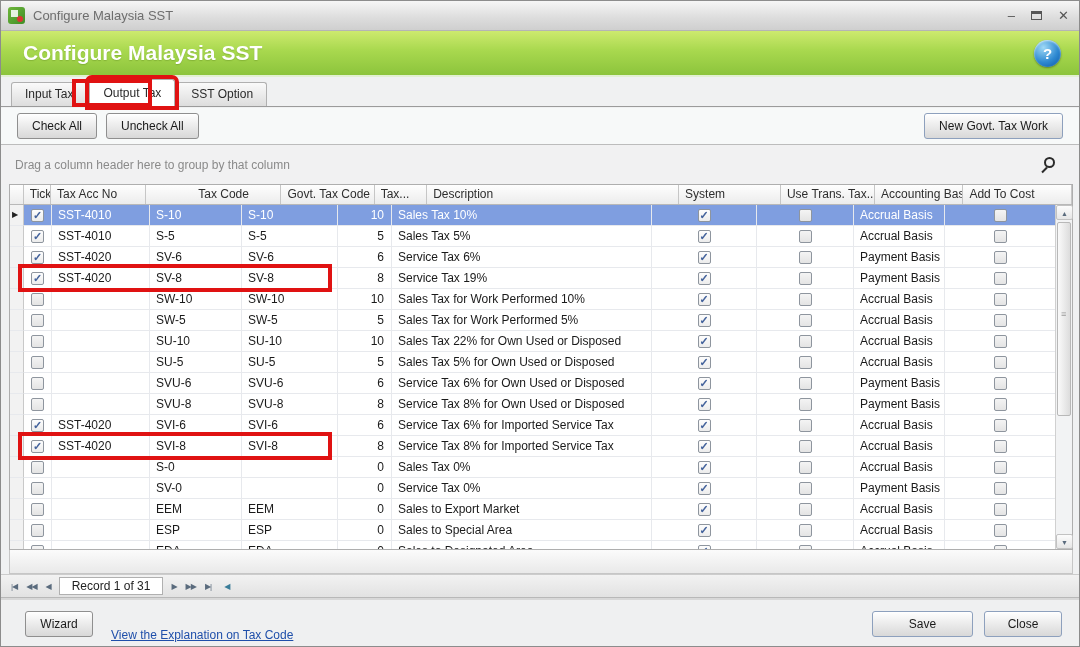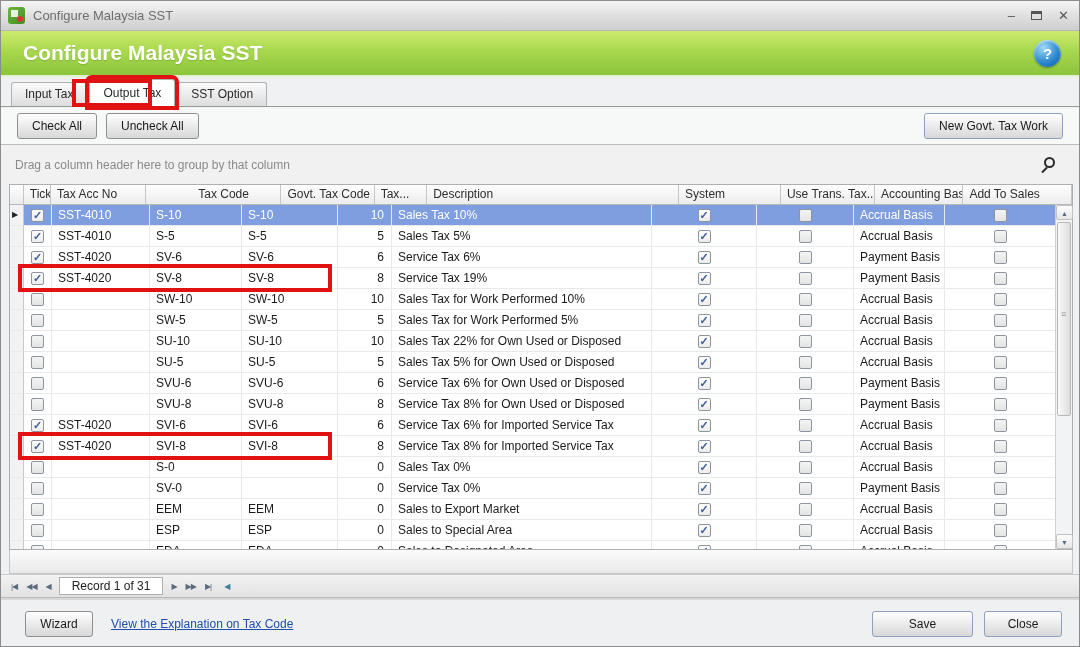--- a/index.html
+++ b/index.html
@@ -106,21 +106,21 @@
     border-bottom:1px solid #b8b8b8; display:flex; align-items:center; padding-left:10px; }
   .navgroup { display:flex; align-items:center; gap:9px; }
   .navarrow { font-size:8px; color:#5a6b7d; letter-spacing:-1px; cursor:default; }
   .navarrow.teal { color:#3a7d99; margin-left:4px; }
   .navlabel { background:#ffffff; border:1px solid #b0b0b0; padding:1px 12px; margin:0 8px;
     font-size:12px; color:#222; }
   
   .footer { position:absolute; left:0; top:597px; width:100%; height:50px;
     background:#eff0f1; border-top:2px solid #d8d8d8; }
   .btn-wizard { position:absolute; left:24px; top:11px; width:68px; }
-  .footlink { position:absolute; left:110px; top:17px; color:#1f4faa; text-decoration:underline; cursor:pointer; }
+  .footlink { position:absolute; left:110px; top:28px; color:#1f4faa; text-decoration:underline; cursor:pointer; }
   .btn-save { position:absolute; right:106px; top:11px; width:101px; border-color:#8da0bd; }
   .btn-close { position:absolute; right:17px; top:11px; width:78px; border-color:#8da0bd; }
 </style>
 </head>
 <body>
 
 <div class="window">
 
   <div class="titlebar">
     <span class="appicon"></span>
@@ -159,21 +159,21 @@
         <span class="hcell" style="width: 14px;"></span>
         <span class="hcell" style="width: 28px;">Tick</span>
         <span class="hcell" style="width: 98px;">Tax Acc No</span>
         <span class="hcell" style="width: 92px; margin-left: 46px;">Tax Code</span>
         <span class="hcell" style="width: 96px;">Govt. Tax Code</span>
         <span class="hcell" style="width: 54px;">Tax...</span>
         <span class="hcell" style="width: 260px;">Description</span>
         <span class="hcell" style="width: 105px;">System</span>
         <span class="hcell" style="width: 97px;">Use Trans. Tax...</span>
         <span class="hcell" style="width: 91px;">Accounting Basis</span>
-        <span class="hcell" style="width: 112px;">Add To Sales</span>
+        <span class="hcell" style="width: 112px;">Add To Cost</span>
       </div>
     <div class="gbody" id="gbody">
         <div class="grow selected">
           <span class="gcell selcell" style="width: 14px;">▶</span>
           <span class="gcell cbcell" style="width: 28px;">
             <span class="cb">✓</span>
           </span>
           <span class="gcell" style="width: 98px;">SST-4010</span>
           <span class="gcell" style="width: 92px;">S-10</span>
           <span class="gcell" style="width: 96px;">S-10</span>

